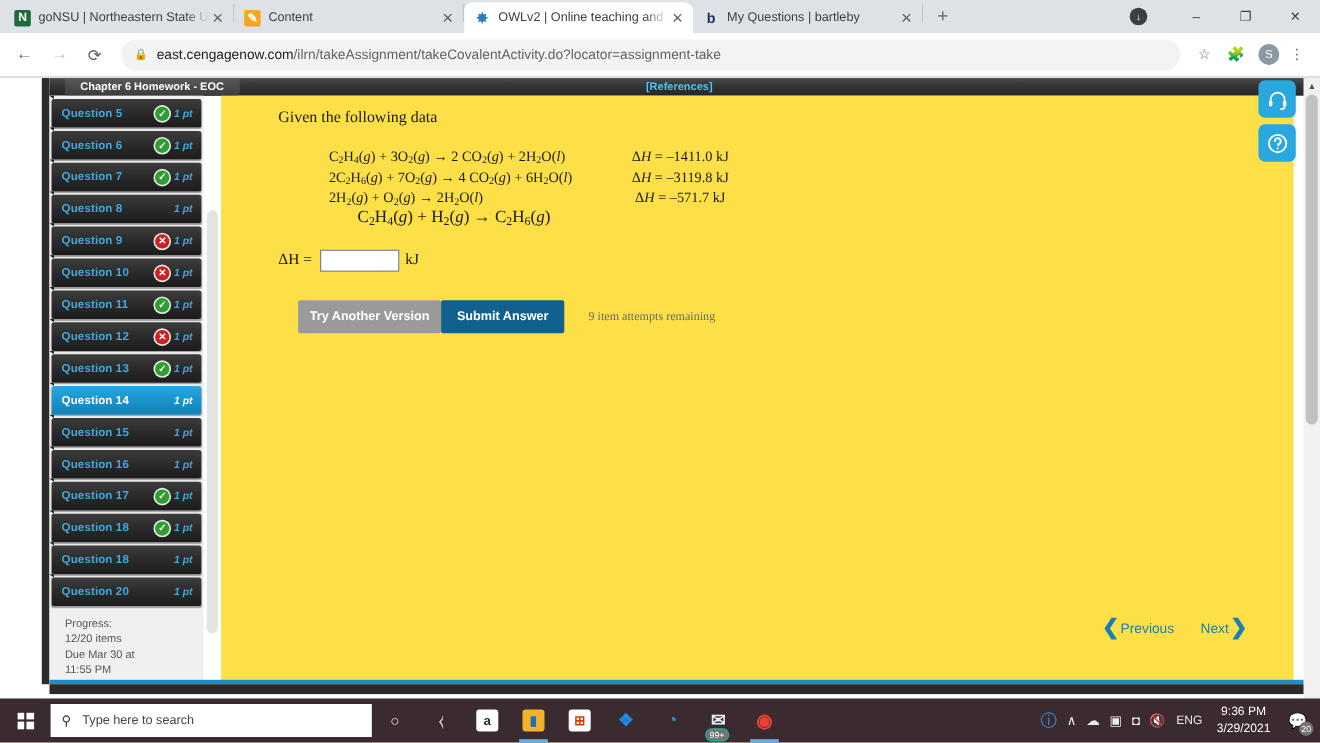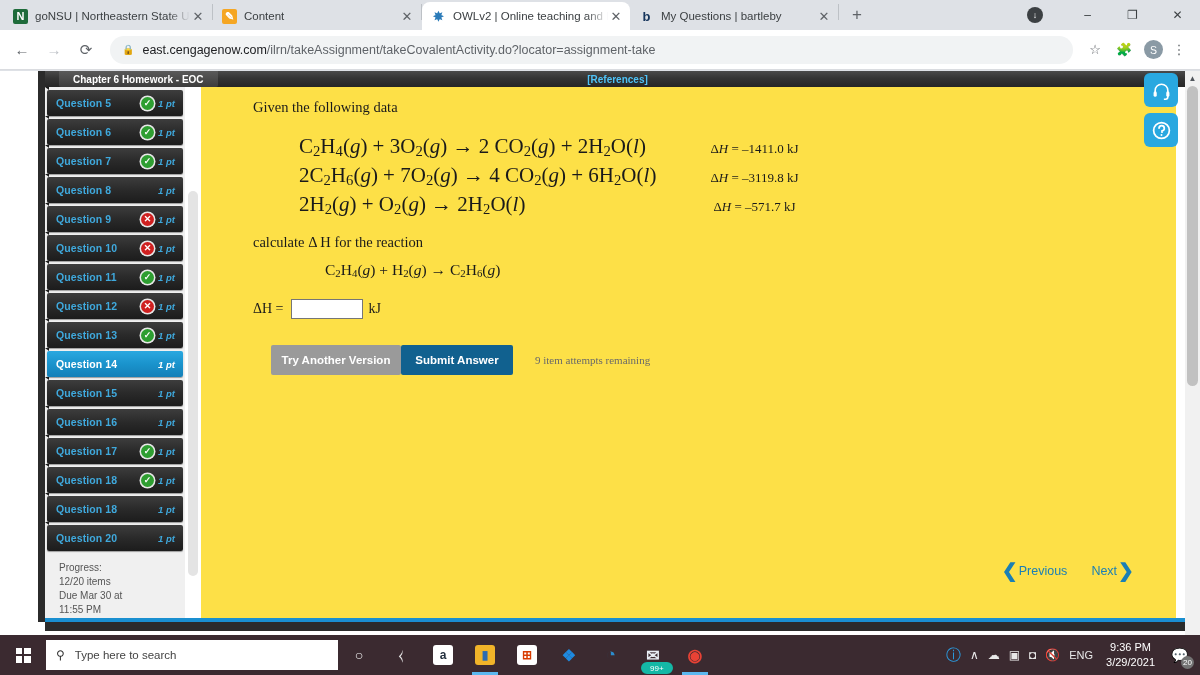--- a/index.html
+++ b/index.html
@@ -165,21 +165,21 @@
 
   
   .content-pane {
     position: absolute; left: 163px; top: 16px; width: 975px; height: 535px;
     background: #fde047;
   }
   .q-body { padding: 12px 0 0 52px; color: #1a1a1a; }
   .serif { font-family: "Liberation Serif", serif; }
   .prompt { font-size: 14.5px; margin-bottom: 16px; }
   .eq-table { margin-left: 46px; border-spacing: 0; }
-  .eq-table td { font-size: 21px; padding: 1.5px 0; white-space: nowrap; vertical-align: baseline; }
+  .eq-table td { font-size: 13px; padding: 1.5px 0; white-space: nowrap; vertical-align: baseline; }
   .eq-table td.dh { padding-left: 54px; font-size: 13px; text-align: center; }
   sub { font-size: 70%; vertical-align: -0.22em; }
   .calc-line { font-size: 14.5px; margin: 14px 0 10px 0; }
   .target-eq { font-size: 15.5px; margin-left: 72px; margin-bottom: 20px; }
   .answer-row { display: flex; align-items: center; font-size: 14px; margin-bottom: 26px; }
   .answer-row .lbl { margin-right: 7px; }
   .answer-input {
     width: 72px; height: 20px; border: 1px solid #767676; background: #fff;
     font-family: "Liberation Serif", serif; font-size: 13px; padding: 0 3px;
   }
@@ -269,21 +269,21 @@
     justify-content: center; color: #e8e8e8; font-size: 14px;
   }
   .notif-badge .cnt {
     position: absolute; right: -2px; bottom: -1px; background: #737373; color: #fff;
     border-radius: 50%; font-size: 8px; width: 13px; height: 13px;
     display: flex; align-items: center; justify-content: center;
   }
   .badge-99 {
     position: absolute; bottom: 1px; left: 9px; background: #737373; color: #fff;
     border-radius: 8px; font-size: 8px; padding: 0 3px; height: 12px;
-    display: flex; align-items: center; border: 6px solid #14b8a6;
+    display: flex; align-items: center; border: 1px solid #14b8a6;
   }
 </style>
 </head>
 <body>
 
 <div class="browser">
 
   <div class="tabstrip">
     <div class="tab inactive">
       <span class="favicon" style="background:#1e6b3a;color:#fff;">N</span>
@@ -466,21 +466,20 @@
                   <td>2C<sub>2</sub>H<sub>6</sub>(<i>g</i>) + 7O<sub>2</sub>(<i>g</i>) → 4 CO<sub>2</sub>(<i>g</i>) + 6H<sub>2</sub>O(<i>l</i>)</td>
                   <td class="dh">Δ<i>H</i> = –3119.8 kJ</td>
                 </tr>
                 <tr>
                   <td>2H<sub>2</sub>(<i>g</i>) + O<sub>2</sub>(<i>g</i>) → 2H<sub>2</sub>O(<i>l</i>)</td>
                   <td class="dh">Δ<i>H</i> = –571.7 kJ</td>
                 </tr>
               </tbody>
           </table>
 
-          <div class="calc-line">calculate Δ H for the reaction</div>
 
           <div class="target-eq" id="target-eq">C<sub>2</sub>H<sub>4</sub>(<i>g</i>) + H<sub>2</sub>(<i>g</i>) → C<sub>2</sub>H<sub>6</sub>(<i>g</i>)</div>
 
           <div class="answer-row">
             <span class="lbl">ΔH =</span>
             <input class="answer-input" type="text" value="" style="">
             <span class="unit">kJ</span>
           </div>
 
           <div class="btn-row">

